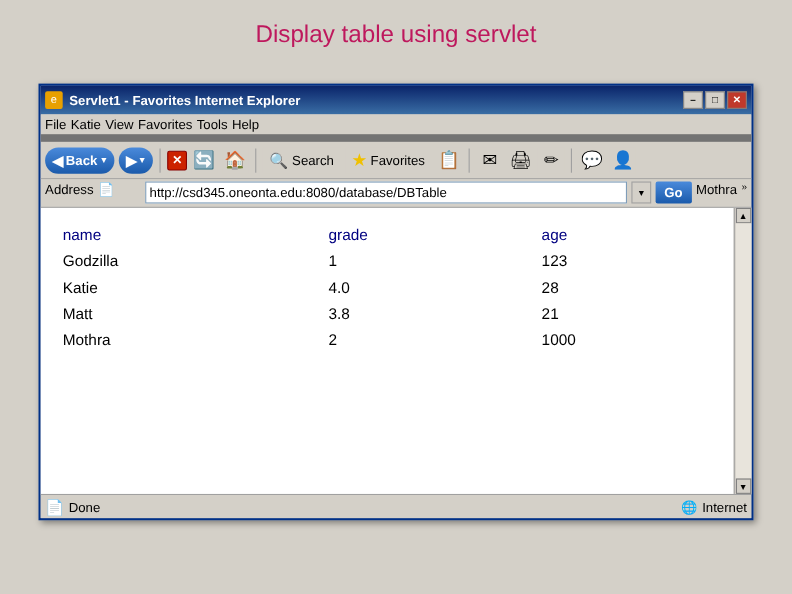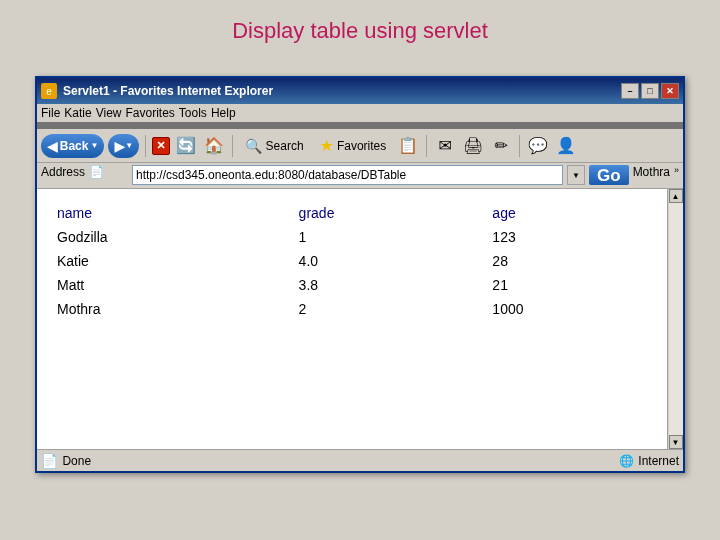--- a/index.html
+++ b/index.html
@@ -225,21 +225,21 @@
       align-items: center;
       justify-content: center;
       cursor: pointer;
       font-size: 8px;
     }
     .go-btn {
       background: linear-gradient(to bottom, #4a8adb, #1a5aab);
       color: white;
       border: none;
       padding: 1px 8px;
-      font-size: 17px;
+      font-size: 12px;
       font-weight: bold;
       height: 20px;
       cursor: pointer;
       border-radius: 2px;
     }
     .links-btn {
       font-size: 12px;
       cursor: pointer;
       color: #000;
     }

